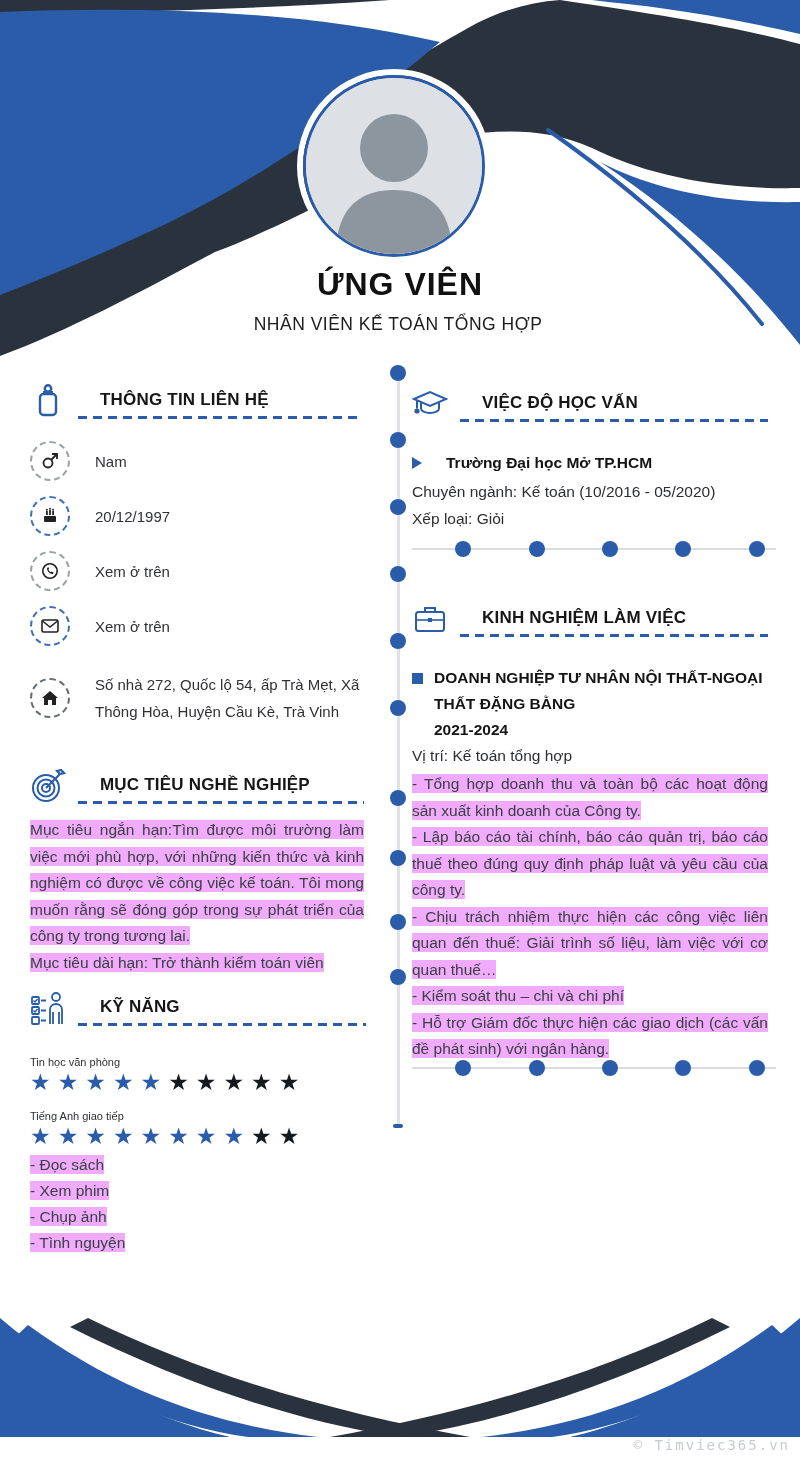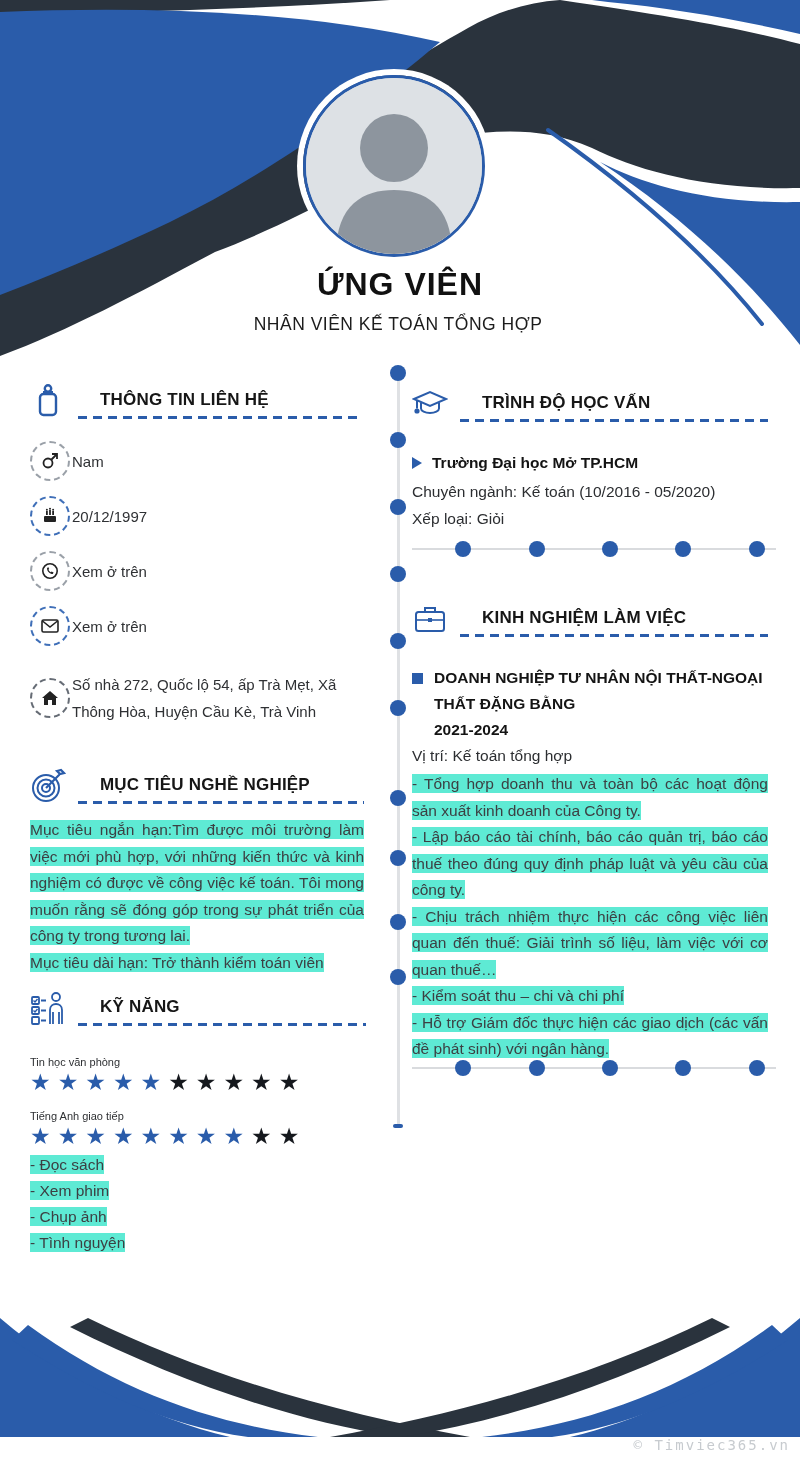--- a/index.html
+++ b/index.html
@@ -26,47 +26,47 @@
 
   
   .sec{position:absolute;}
   .sec-head{display:flex;align-items:flex-end;gap:12px;}
   .sec-icon{flex:0 0 auto;width:36px;height:36px;}
   .sec-ht{flex:1;}
   .sec-ht h2{margin:0;padding-left:22px;font-size:17px;font-weight:bold;color:#161616;letter-spacing:.2px;white-space:nowrap;}
   .dash-rule{height:3px;margin-top:6px;background:repeating-linear-gradient(90deg,#2a5caa 0 9px,transparent 9px 15px);}
 
   
-  .c-row{display:flex;align-items:center;gap:2px;margin-top:15px;}
+  .c-row{display:flex;align-items:center;gap:25px;margin-top:15px;}
   .c-row.first{margin-top:22px;}
   .c-ic{flex:0 0 auto;width:36px;height:36px;border:2px dashed #9aa0a8;border-radius:50%;
         display:flex;align-items:center;justify-content:center;color:#222;}
   .c-ic.blue{border-color:#3f6fb8;}
   .c-ic.dark{border-color:#666c75;}
   .c-txt{font-size:15px;color:#2f3134;line-height:27px;}
 
   
-  .hl{background:#5eead4;box-decoration-break:clone;-webkit-box-decoration-break:clone;padding:1px 0;}
+  .hl{background:#f0abfc;box-decoration-break:clone;-webkit-box-decoration-break:clone;padding:1px 0;}
   .para{font-size:15.5px;line-height:26.5px;text-align:justify;color:#3c4043;margin:0;}
 
   
   .sk-label{font-size:11px;color:#2e3033;margin-top:14px;}
   .sk-label.first{margin-top:30px;}
   .stars{margin-top:1px;white-space:nowrap;}
   .star{font-size:23px;margin-right:7px;}
   .star.on{color:#2a5caa;}
   .star.off{color:#15181d;}
 
   
   .hob-list{margin-top:-16px;position:relative;z-index:2;}
   .hob-item{font-size:15.5px;line-height:26px;color:#3c4043;}
 
   
   .edu-entry{margin-top:32px;}
-  .edu-school{display:flex;align-items:center;gap:10px;font-size:15.5px;font-weight:bold;color:#141414;}
+  .edu-school{display:flex;align-items:center;gap:24px;font-size:15.5px;font-weight:bold;color:#141414;}
   .tri{width:0;height:0;border-left:10px solid #2a5caa;border-top:6px solid transparent;border-bottom:6px solid transparent;}
   .edu-line{font-size:15.5px;color:#2c2e31;line-height:25px;margin-top:7px;}
   .exp-company{position:relative;margin-top:28px;padding-left:22px;font-size:15.5px;font-weight:bold;color:#141414;line-height:26px;}
   .exp-company::before{content:"";position:absolute;left:0;top:8px;width:11px;height:11px;background:#2a5caa;}
   .exp-period{padding-left:22px;font-size:15.5px;font-weight:bold;color:#141414;line-height:26px;}
   .exp-pos{font-size:15.5px;color:#2c2e31;line-height:26px;margin-top:0;}
   .duty{margin:0;}
 
   
   .sep{position:absolute;width:364px;height:16px;}
@@ -251,21 +251,21 @@
   <div class="sec-head">
     <span class="sec-icon">
       <svg width="36" height="36" viewBox="0 0 36 36" fill="none" stroke="#2a5caa" stroke-width="2">
         <path d="M2,13 L18,6 L34,13 L18,20 Z"></path>
         <path d="M9,16.5 v6 c0,2.5 4,4.5 9,4.5 c5,0 9,-2 9,-4.5 v-6"></path>
         <path d="M5,14.5 v8"></path>
           <circle cx="5" cy="25" r="1.6" fill="#2a5caa"></circle>
       </svg>
     </span>
     <div class="sec-ht">
-      <h2>TRÌNH ĐỘ HỌC VẤN</h2>
+      <h2>VIỆC ĐỘ HỌC VẤN</h2>
       <div class="dash-rule"></div>
     </div>
   </div>
   <div class="edu-entry">
     <div class="edu-school">
       <span class="tri"></span>
       <span>Trường Đại học Mở TP.HCM</span>
     </div>
     <div class="edu-line">Chuyên ngành: Kế toán (10/2016 - 05/2020)</div>
     <div class="edu-line" style="margin-top:2px;">Xếp loại: Giỏi</div>

